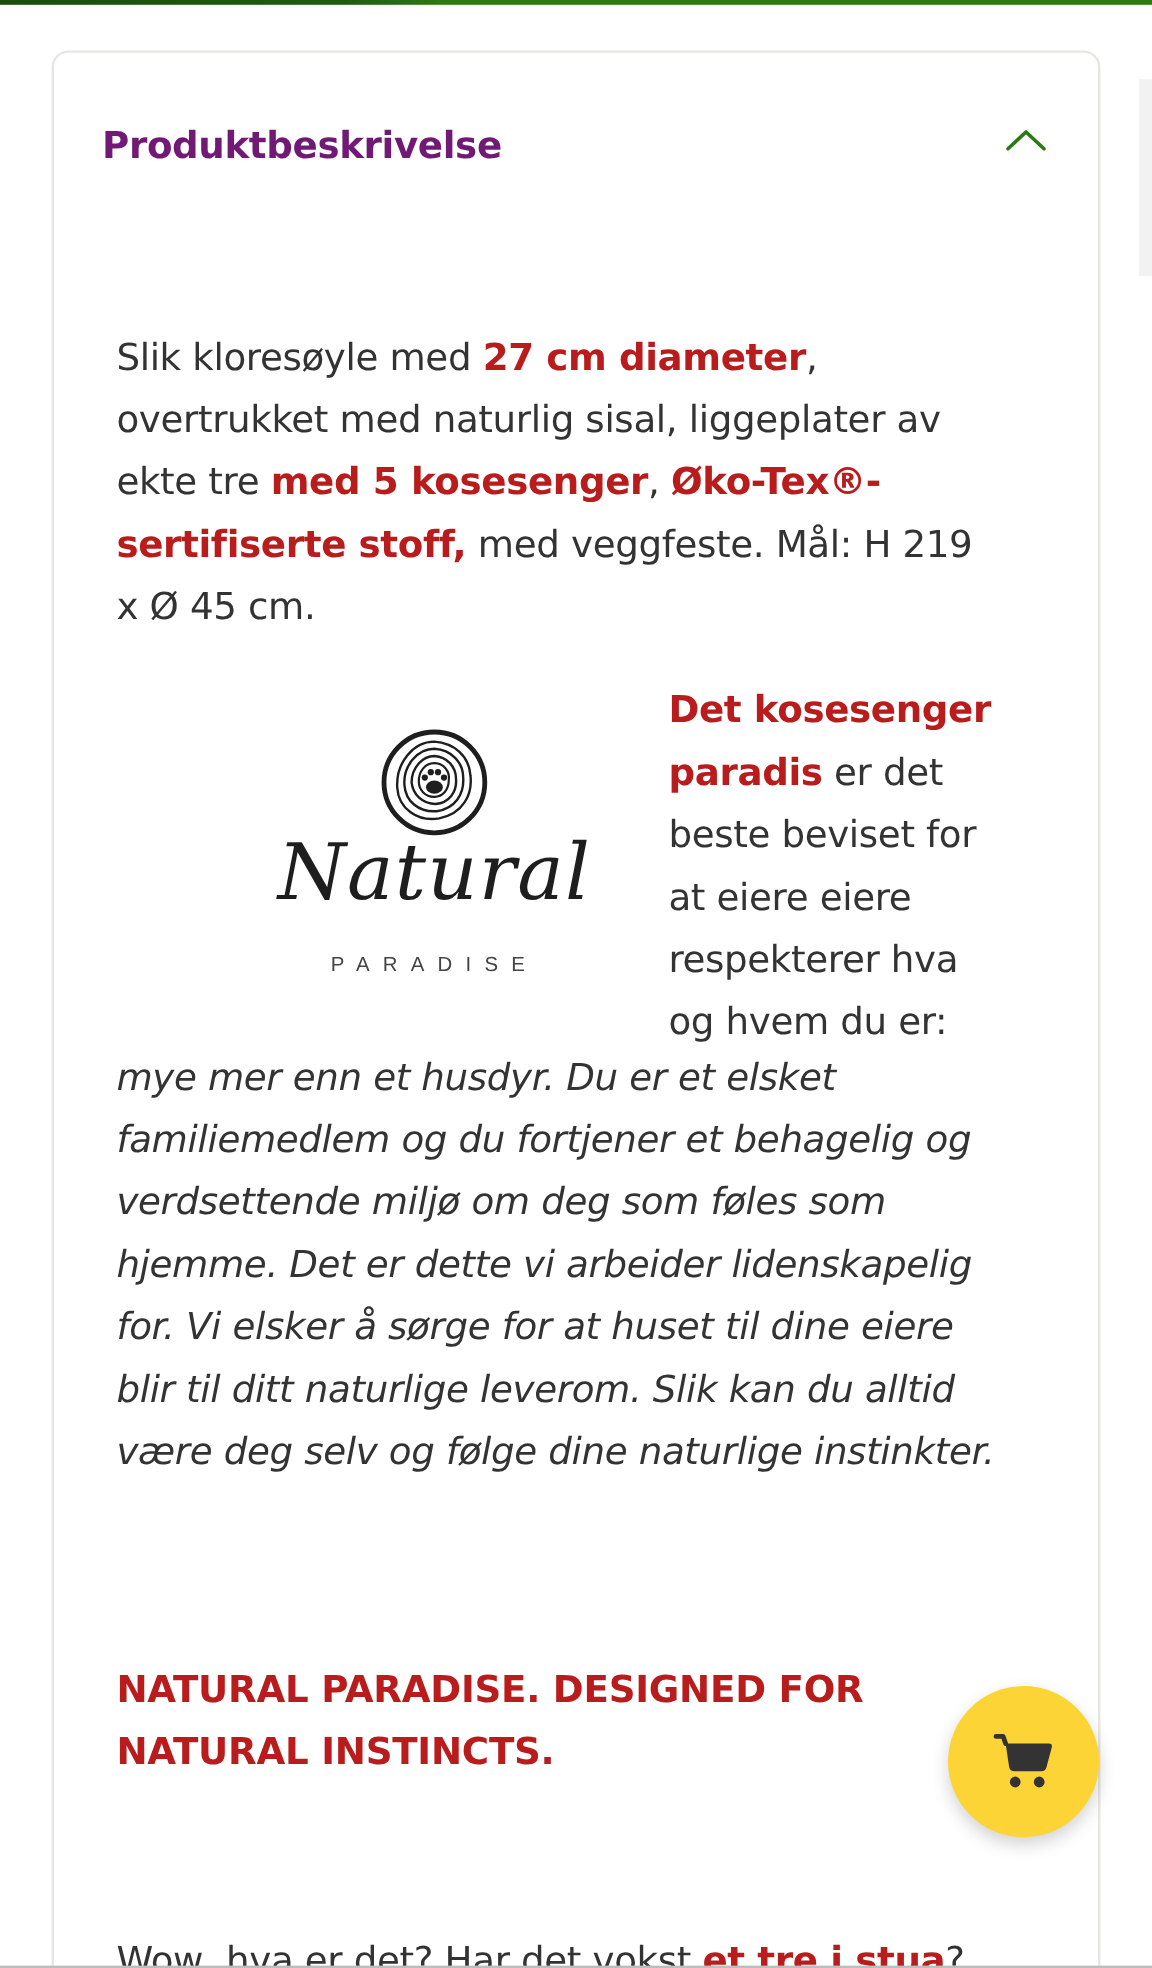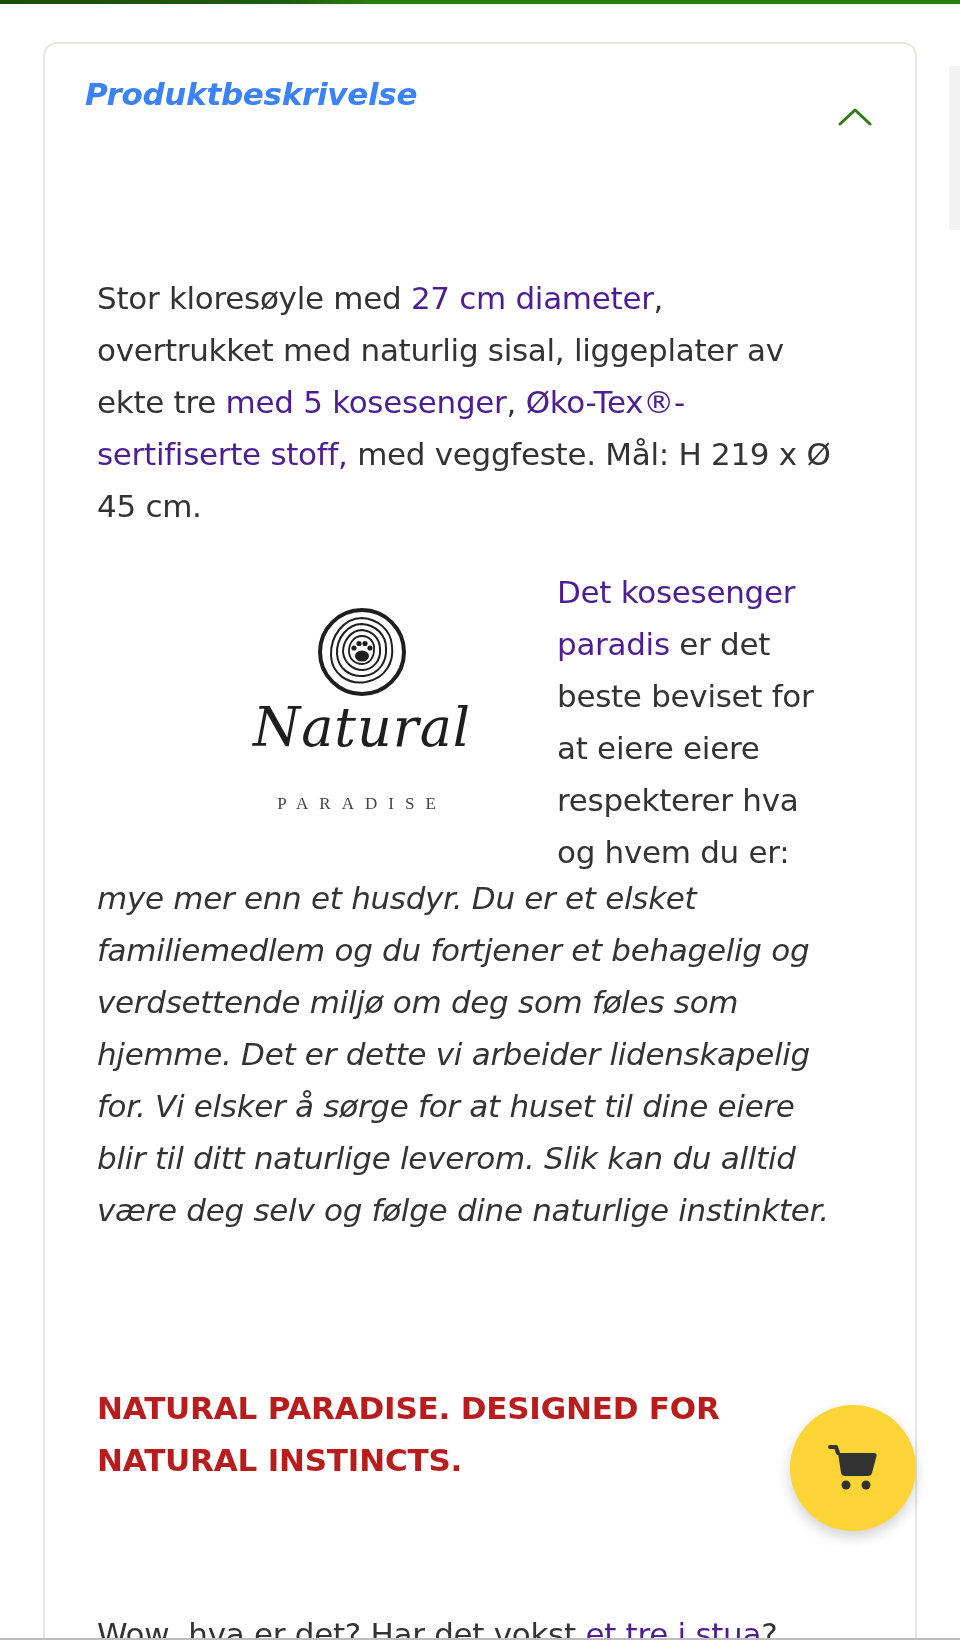--- a/index.html
+++ b/index.html
@@ -20,47 +20,46 @@
     .card {
       position: absolute; left: 43px; top: 42px; width: 874px; height: 1640px;
       border: 2px solid #e6e6e2; border-radius: 14px;
       background: #ffffff;
     }
     .card-header {
       position: absolute; left: 0; top: 0; width: 100%; height: 140px;
       cursor: pointer;
     }
     .card-title {
-      position: absolute; left: 40px; top: 32px;
+      position: absolute; left: 40px; top: 60px;
       font-family: "DejaVu Sans", sans-serif;
       font-weight: bold; font-size: 31px; letter-spacing: -0.3px;
-      color: #3b82f6;
-      font-style: italic;
+      color: #701a75;
     }
     .chevron {
       position: absolute; left: 790px; top: 58px; width: 40px; height: 30px;
     }
     .content {
       position: absolute; left: 52px; top: 0; width: 730px;
       font-size: 31px; line-height: 52px; color: #333333;
       letter-spacing: -0.3px;
     }
-    .content b { font-weight: normal; color: #4c1d95; }
+    .content b { font-weight: bold; color: #b91c1c; }
     .intro { position: absolute; left: 0; top: 228px; width: 740px; }
     .logo-box {
       position: absolute; left: 130px; top: 560px; width: 270px; height: 220px;
     }
     .logo-script {
       position: absolute; left: 0; top: 98px; width: 270px; text-align: center;
       font-family: "DejaVu Serif", serif; font-style: italic;
-      font-size: 54px; color: #1e1e1e; letter-spacing: 1px;
+      font-size: 65px; color: #1e1e1e; letter-spacing: 1px;
     }
     .logo-sub {
       position: absolute; left: 0; top: 174px; width: 270px; text-align: center;
-      font-family: Liberation Serif, serif;
+      font-family: Liberation Sans, sans-serif;
       font-size: 17px; color: #444; letter-spacing: 11px;
     }
     .float-text {
       position: absolute; left: 460px; top: 522px; width: 280px;
     }
     .wrap-text {
       position: absolute; left: 0; top: 828px; width: 740px; font-style: italic;
     }
     .heading2 {
       position: absolute; left: 0; top: 1338px; width: 680px;
@@ -89,21 +88,21 @@
 
 <div class="card">
   <div class="card-header">
     <span class="card-title">Produktbeskrivelse</span>
     <svg class="chevron" viewBox="0 0 40 30">
       <polyline points="5,22 20,8 35,22" fill="none" stroke="#2b7a12" stroke-width="3" stroke-linecap="round" stroke-linejoin="round"></polyline>
     </svg>
   </div>
 
   <div class="content">
-    <p class="intro"><span>Stor kloresøyle med </span><b>27 cm diameter</b><span>, overtrukket med naturlig sisal, liggeplater av ekte tre </span><b>med 5 kosesenger</b><span>, </span><b>Øko-Tex®-sertifiserte stoff,</b><span> med veggfeste. Mål: H 219 x Ø 45 cm.</span></p>
+    <p class="intro"><span>Slik kloresøyle med </span><b>27 cm diameter</b><span>, overtrukket med naturlig sisal, liggeplater av ekte tre </span><b>med 5 kosesenger</b><span>, </span><b>Øko-Tex®-sertifiserte stoff,</b><span> med veggfeste. Mål: H 219 x Ø 45 cm.</span></p>
 
     <div class="logo-box">
       <svg style="position:absolute;left:89px;top:2px;" width="92" height="92" viewBox="0 0 92 92">
         <circle cx="46" cy="46" r="42" fill="none" stroke="#1e1e1e" stroke-width="4"></circle>
         <path d="M46,12 C62,13 75,24 76,40 C78,56 70,72 50,76 C32,79 16,68 15,50 C14,30 28,12 46,12 Z" fill="none" stroke="#1e1e1e" stroke-width="2"></path>
         <path d="M46,18 C60,19 70,29 70,42 C71,56 63,68 48,70 C33,71 22,62 21,48 C20,32 32,18 46,18 Z" fill="none" stroke="#1e1e1e" stroke-width="2"></path>
         <path d="M46,24 C57,25 64,33 64,43 C65,54 58,63 47,64 C36,64 28,56 27,46 C27,34 36,24 46,24 Z" fill="none" stroke="#1e1e1e" stroke-width="2"></path>
         <path d="M46,30 C54,30 59,37 58,44 C58,52 53,58 46,58 C38,58 33,52 33,45 C33,37 38,30 46,30 Z" fill="none" stroke="#1e1e1e" stroke-width="1.8"></path>
         <ellipse cx="46" cy="50" rx="7" ry="5.5" fill="#1e1e1e"></ellipse>
         <circle cx="38" cy="42" r="2.6" fill="#1e1e1e"></circle>

